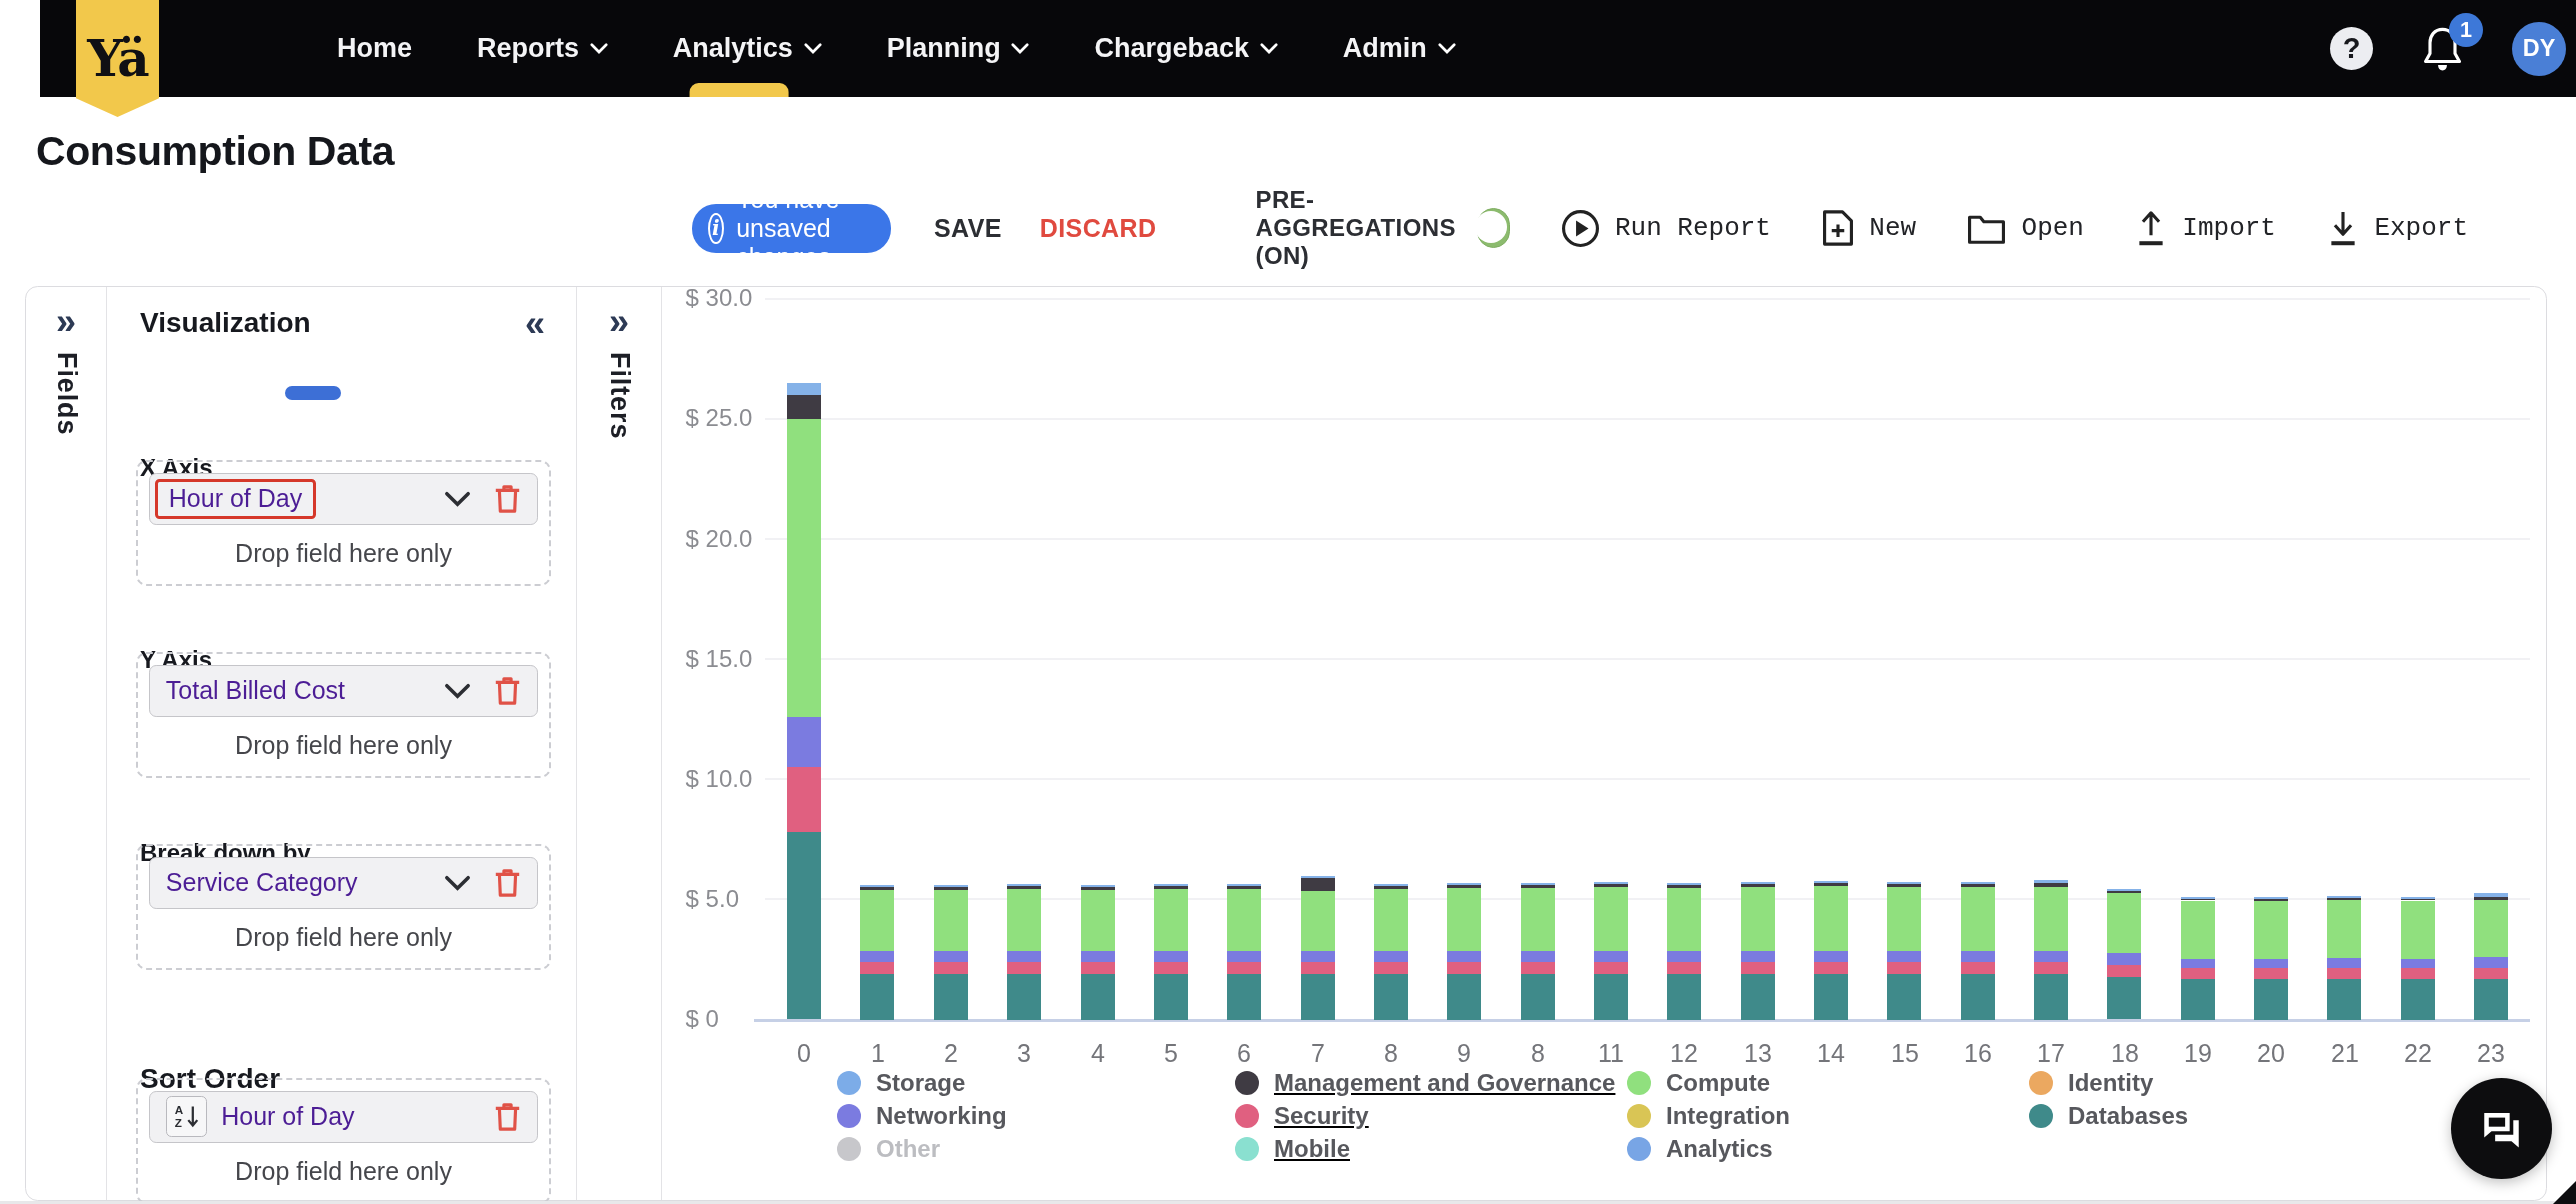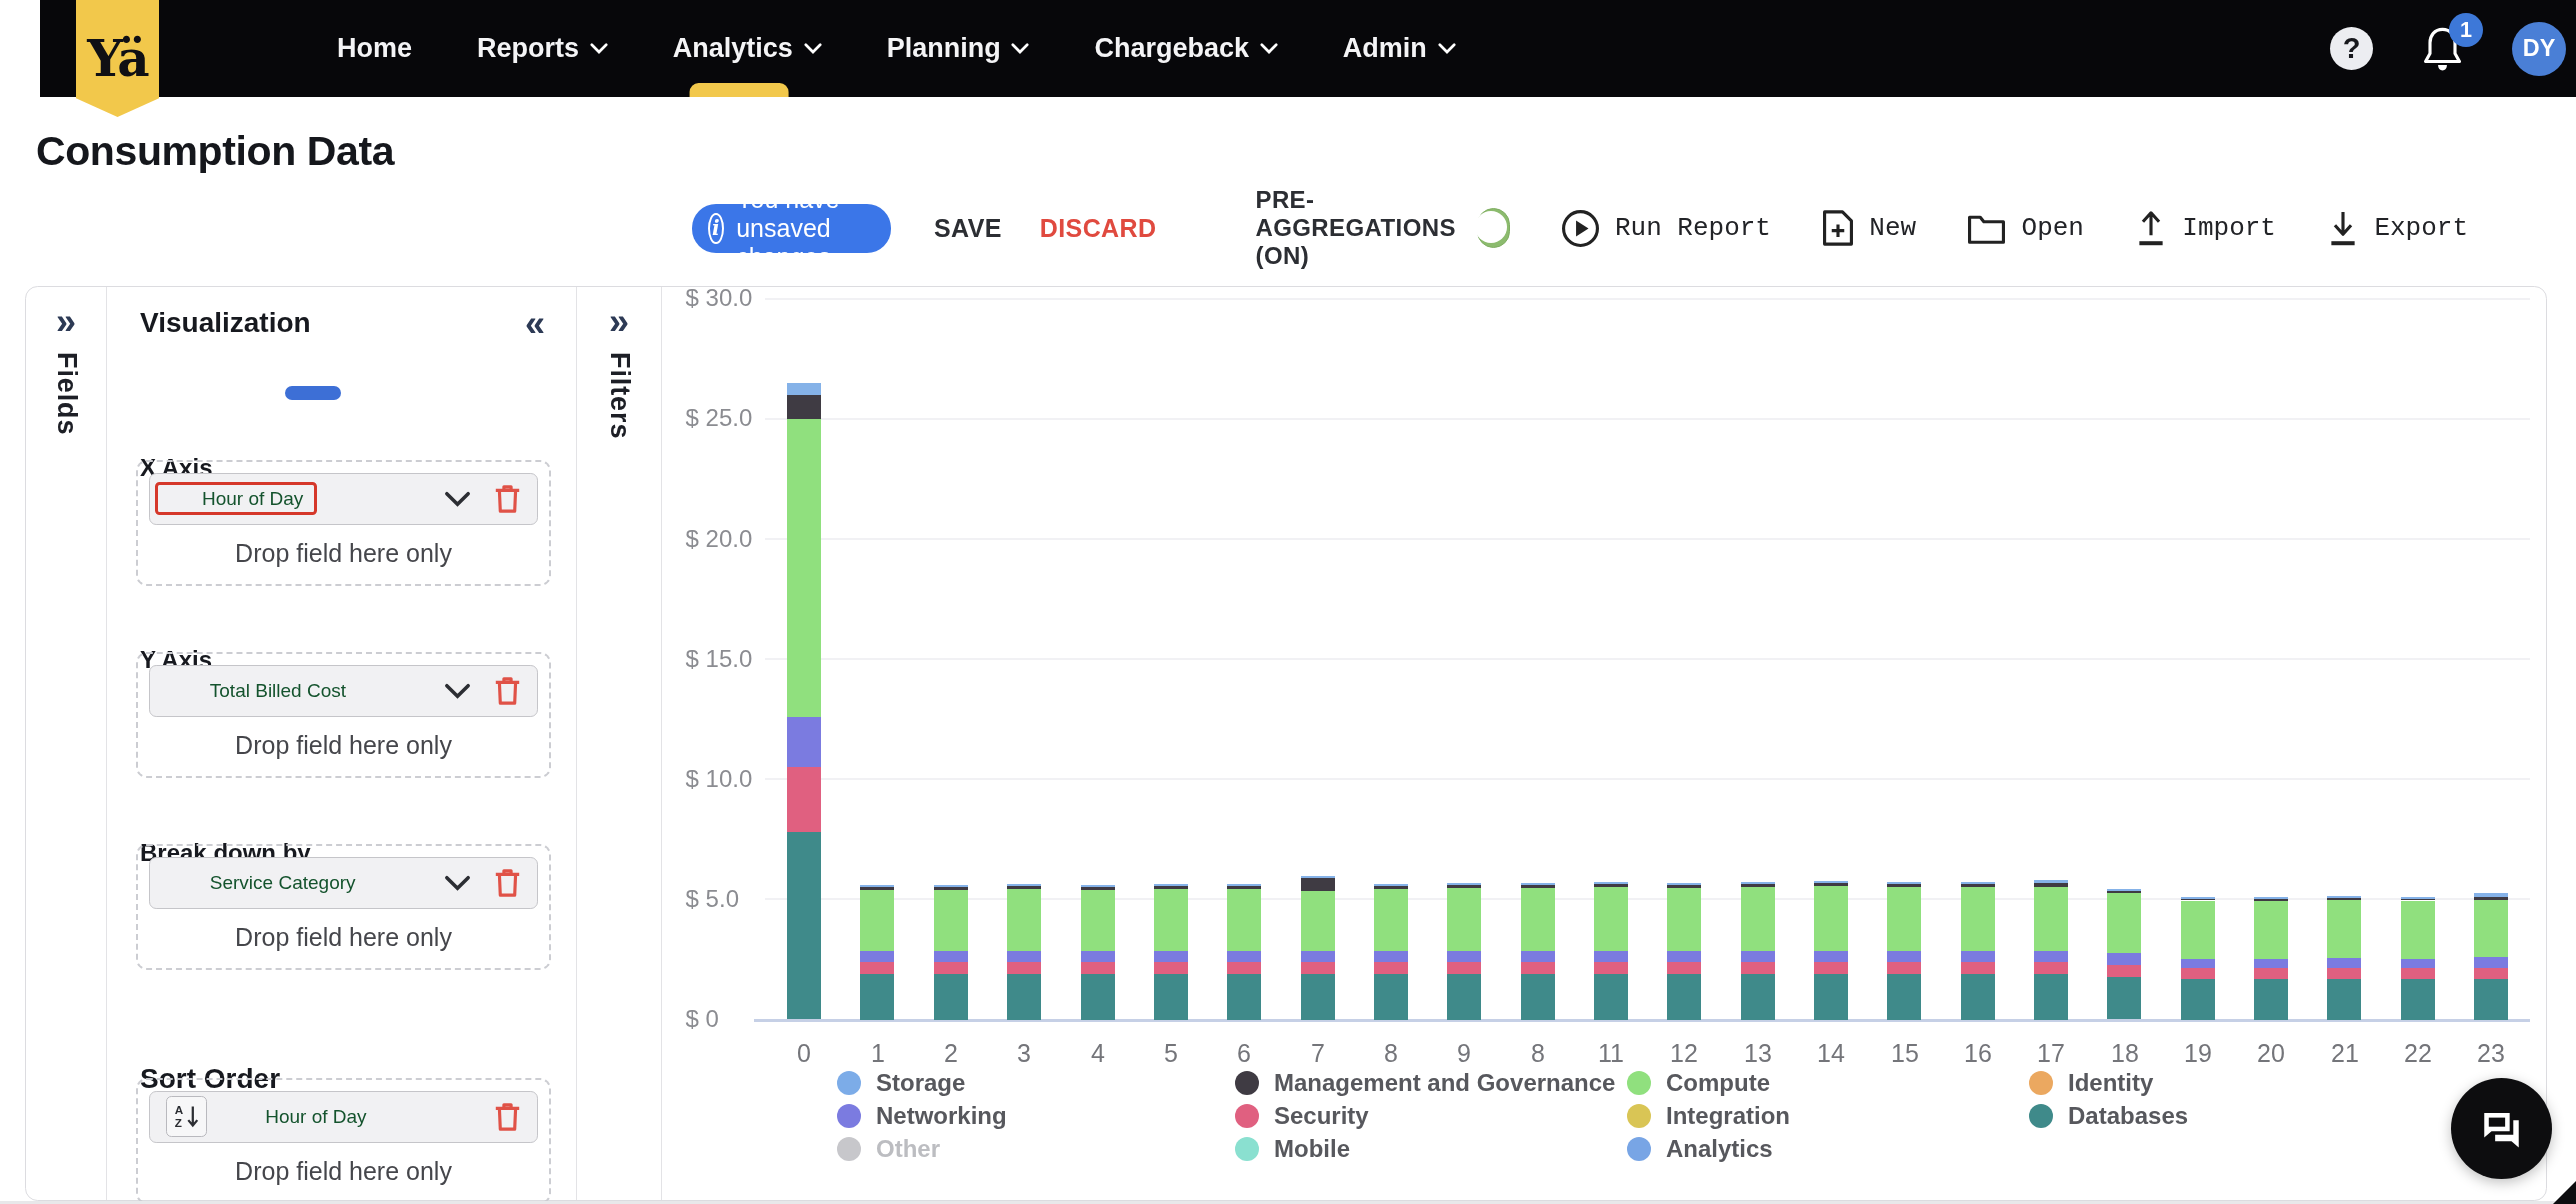--- a/index.html
+++ b/index.html
@@ -49,21 +49,21 @@
   .rail .vlabel { position:absolute; top:65px; left:50%; transform:translateX(-50%); writing-mode:vertical-rl; font-size:27px; font-weight:bold; color:#1d1f26; letter-spacing:0.9px; }
 
   .viz-panel { position:absolute; left:83px; top:0; width:467px; height:100%; }
   .viz-header { position:absolute; left:31px; top:20px; font-size:28px; font-weight:bold; color:#17191f; }
   .viz-collapse { position:absolute; right:31px; top:16px; font-size:36px; color:#2d3a55; font-weight:bold; cursor:pointer; }
   .viz-scroll-pill { position:absolute; left:176px; top:99px; width:56px; height:13.5px; border-radius:7.2px; background:#3D6FD6; cursor:pointer; }
   .sec-label { position:absolute; left:31px; font-size:24px; font-weight:bold; color:#17191f;margin-top:32px; }
   .sec-label.big { font-size:28px; }
   .dropzone { position:absolute; left:27px; width:415px; border:2.7px dashed #cccdd2; border-radius:10.8px; padding:10.8px 10.8px 7.2px 10.8px; }
   .select-row { height:52px; background:#f1f1f3; border:1.8px solid #c5c5c9; border-radius:7.2px; display:flex; align-items:center; padding:0 16px; cursor:pointer; }
-  .select-row .sel-label { font-size:19px; color:#14532d;padding-left:44px; }
+  .select-row .sel-label { font-size:25px; color:#4c1d95; }
   .red-outline { border:3.6px solid #D5382A; border-radius:4.5px; padding:2.7px 10.8px; margin-left:-10.8px; }
   .sel-spacer { flex:1; }
   .chev { width:27px; height:16px; margin-right:23.4px; }
   .trash { width:27px; height:31px; cursor:pointer; }
   .drop-hint { text-align:center; font-size:25px; color:#45464b; padding:14.4px 0 9px 0; }
   .sort-icon-box { width:41px; height:41px; border:1.8px solid #b9b9be; border-radius:5.4px; background:#f7f7f8; display:flex; align-items:center; justify-content:center; margin-right:14.4px; }
 
   
   .chart-panel { position:absolute; left:638px; top:0; width:1882px; height:100%; }
   .gridline { position:absolute; height:1.8px; background:#f1f1f4; left:101px; width:1765px; }
@@ -480,21 +480,21 @@
           </div>
           <div class="legend-item">
             <span class="legend-dot" style="background: rgb(123, 123, 224);"></span>
             <span class="legend-label">Networking</span>
           </div>
           <div class="legend-item dim">
             <span class="legend-dot" style="background: rgb(199, 199, 203);"></span>
             <span class="legend-label">Other</span>
           </div>
         </div>
-        <div class="legend-col" style="left: 571px; top: 782px;">
+        <div class="legend-col" style="left: 571px; top: 782px; text-decoration: underline;">
           <div class="legend-item">
             <span class="legend-dot" style="background: rgb(63, 59, 67);"></span>
             <span class="legend-label">Management and Governance</span>
           </div>
           <div class="legend-item">
             <span class="legend-dot" style="background: rgb(224, 96, 128);"></span>
             <span class="legend-label">Security</span>
           </div>
           <div class="legend-item">
             <span class="legend-dot" style="background: rgb(138, 224, 208);"></span>

